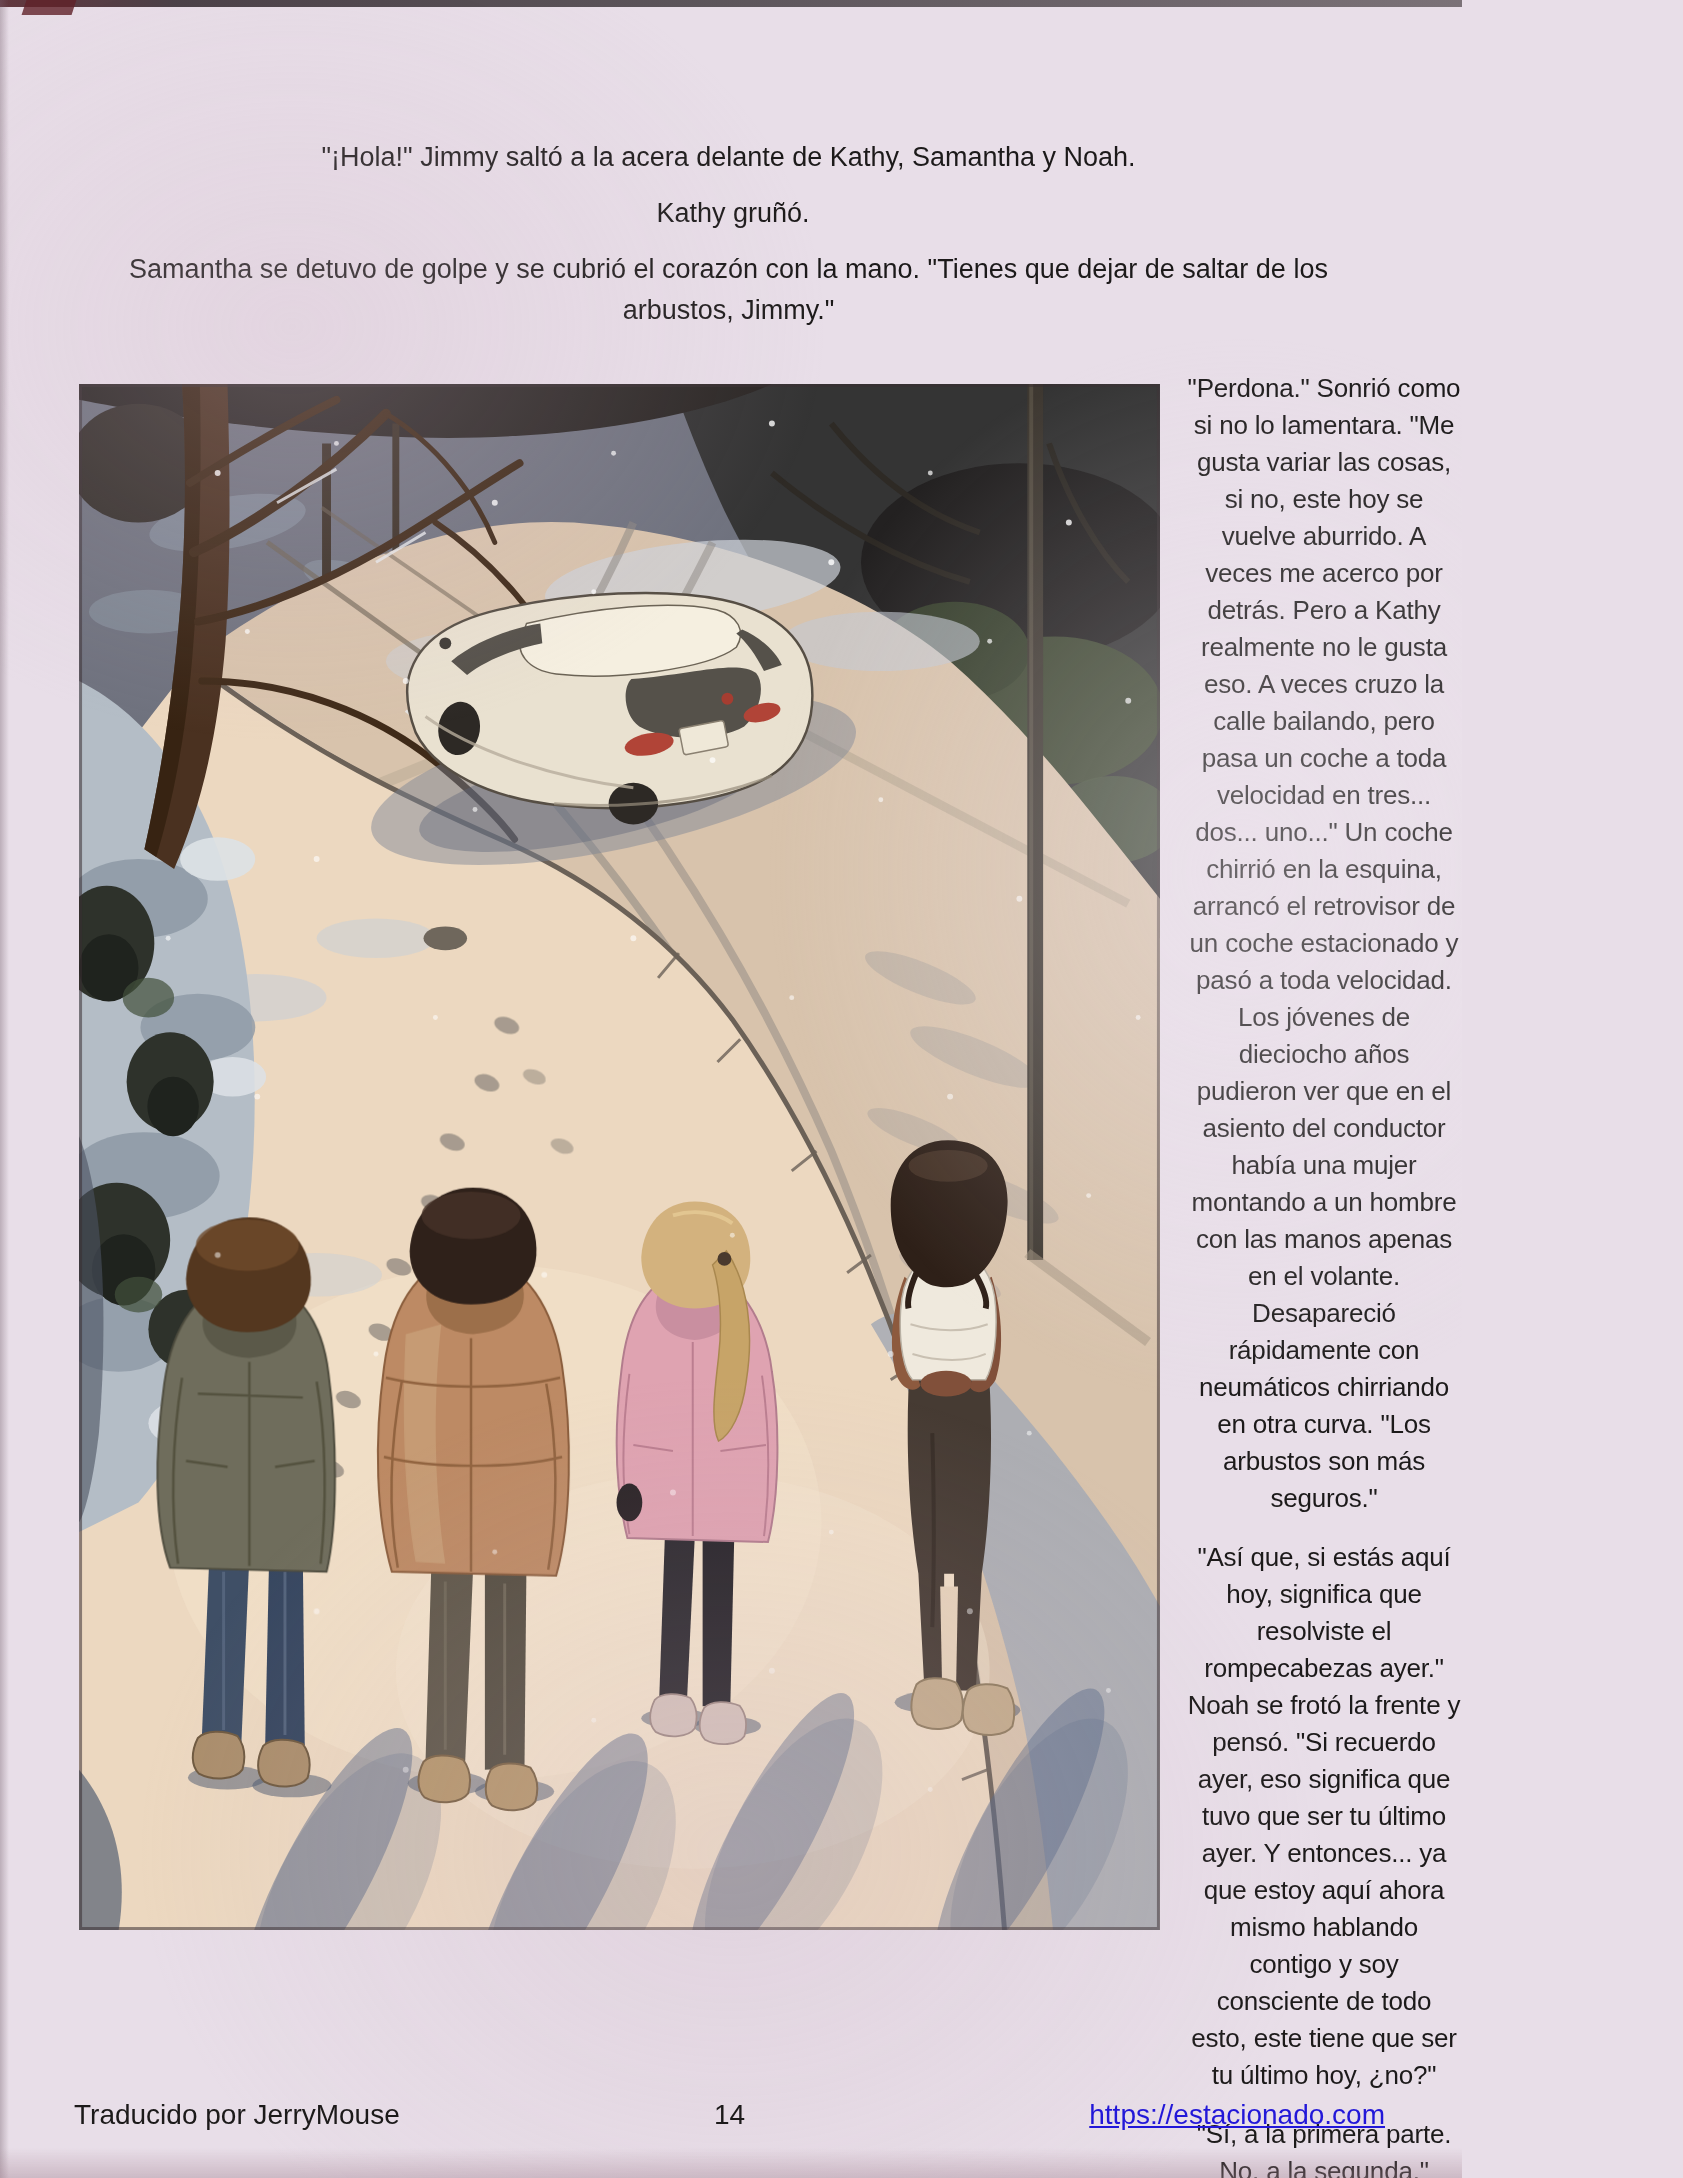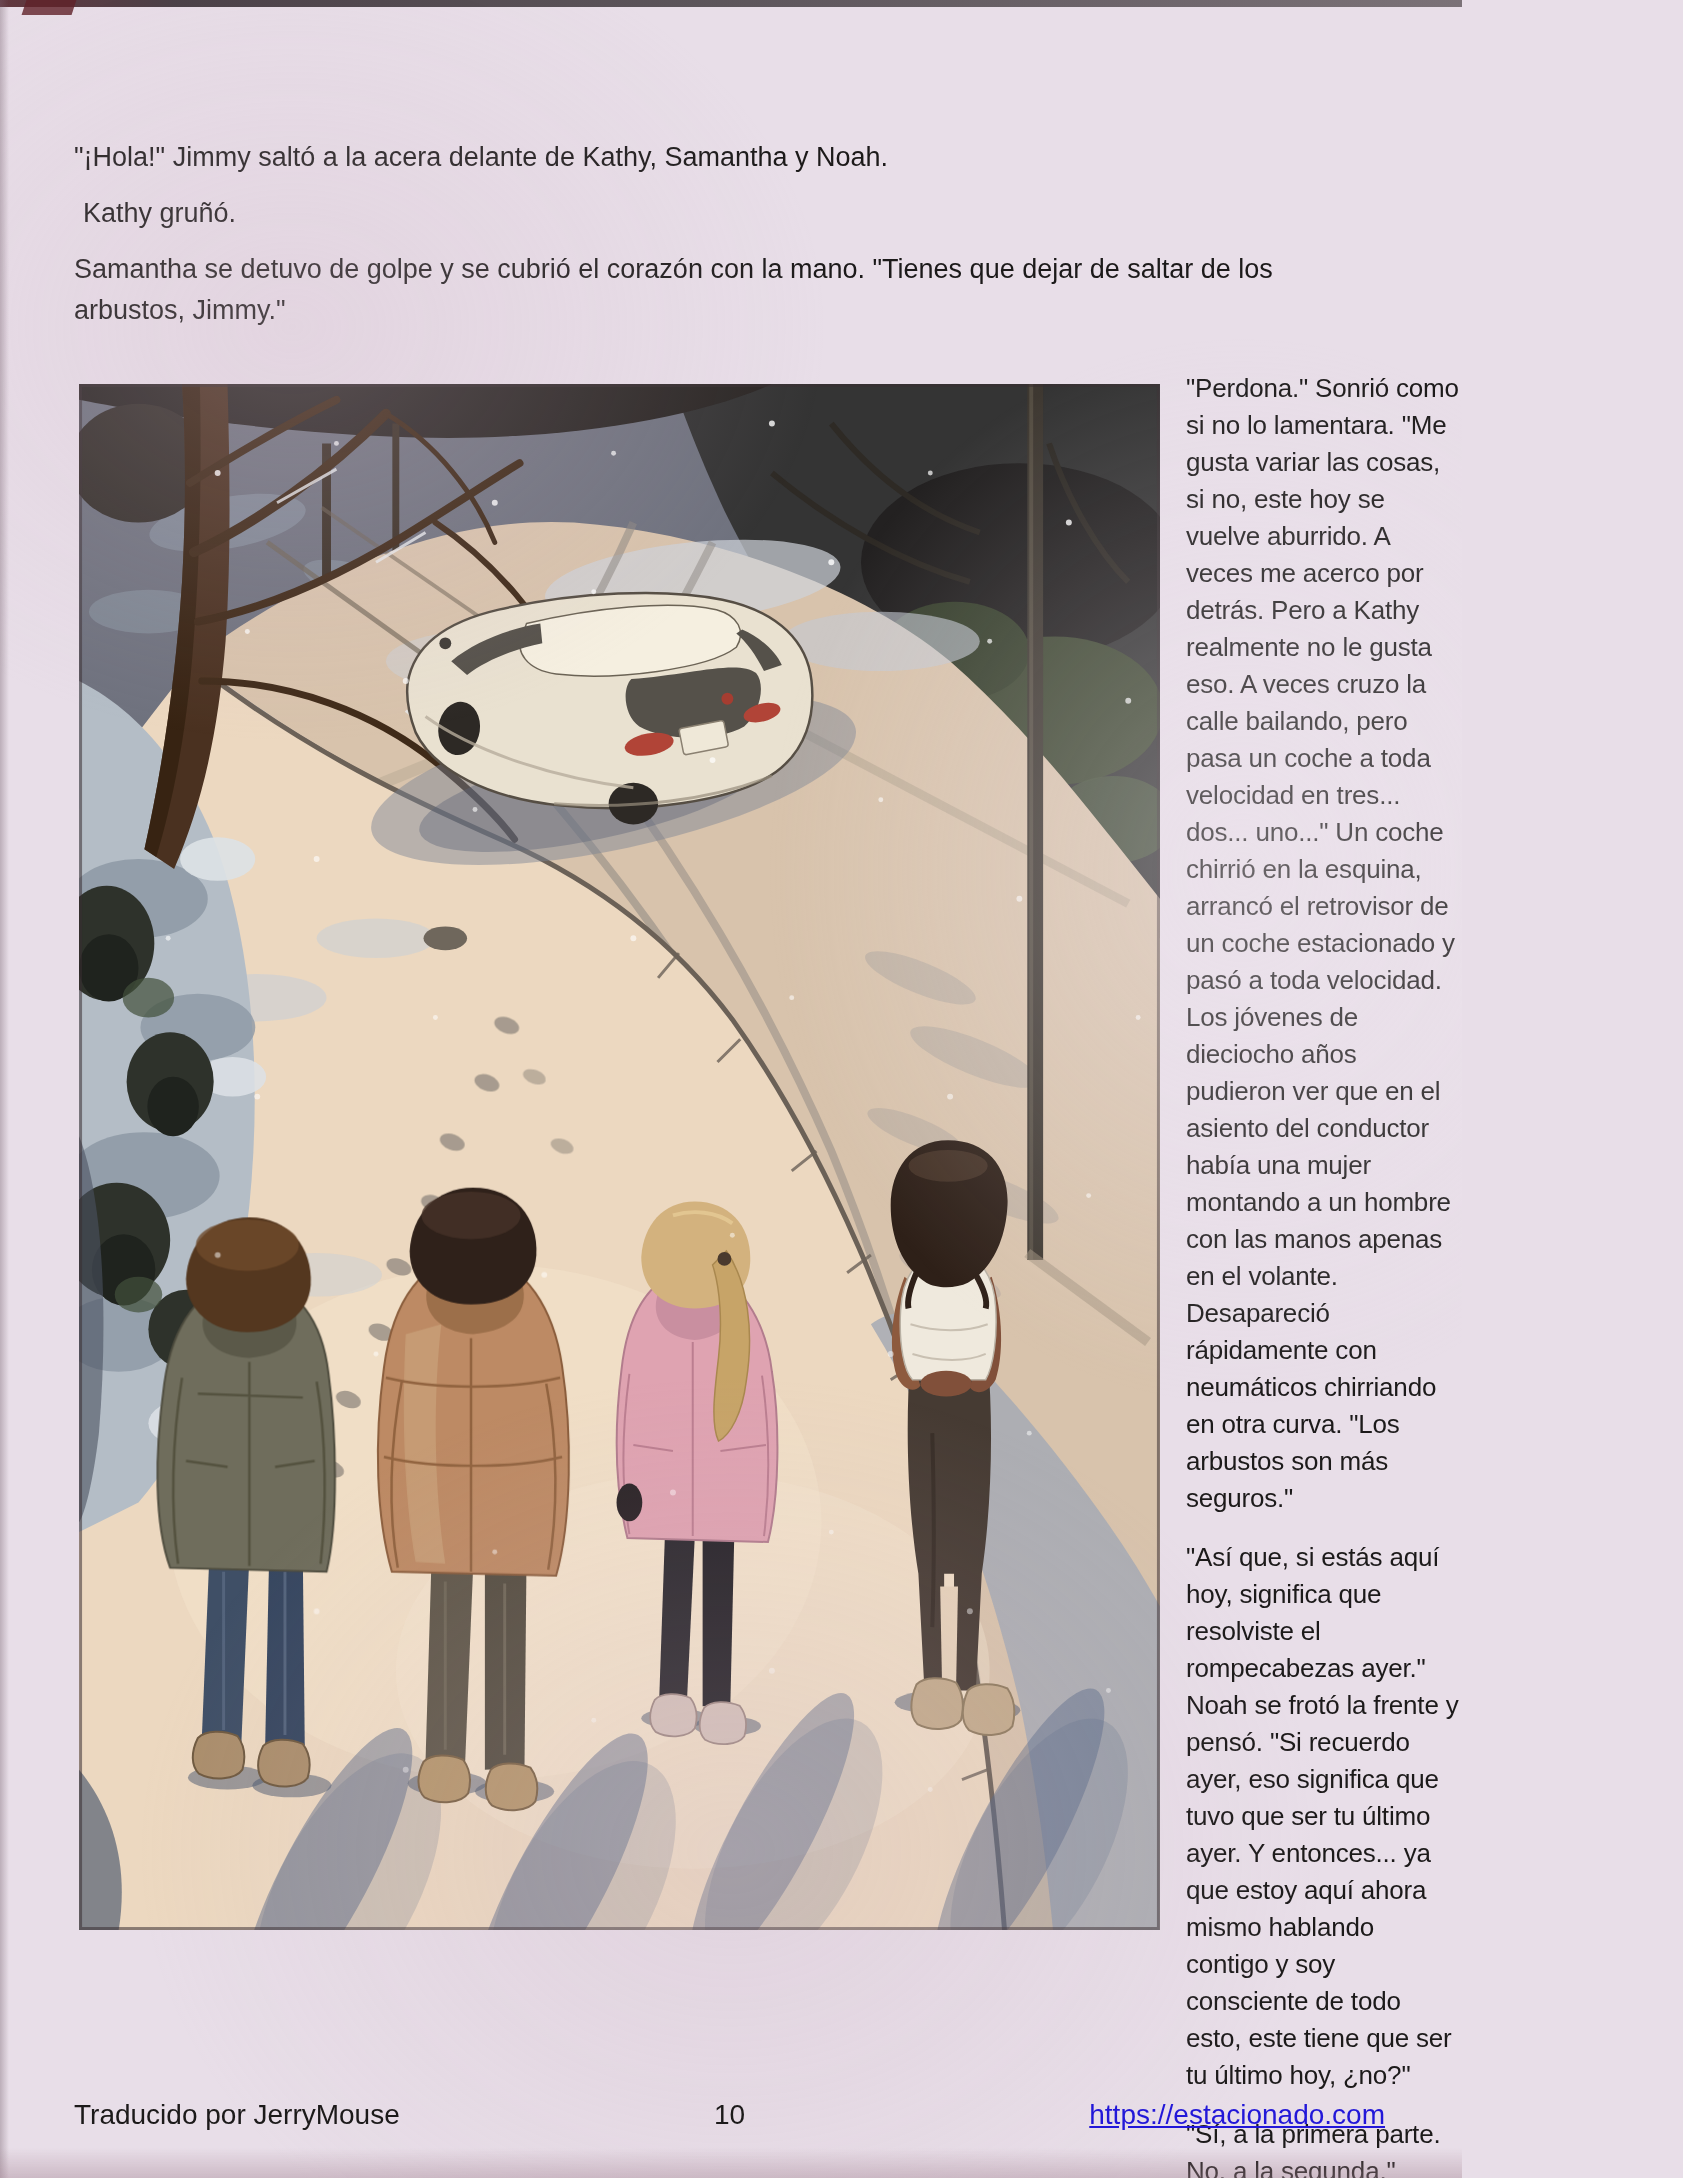--- a/index.html
+++ b/index.html
@@ -3,21 +3,21 @@
 <meta charset="utf-8">
 <style>
   :root{
     --page_bg:#e8dee8; --page_text:#1c1a1a; --link_blue:#2217d8;
   }
   html,body{margin:0;padding:0;}
   body{
     width:1683px;height:2178px;background:var(--page_bg);
     font-family:"Liberation Sans",sans-serif;color:var(--page_text);
   }
-  .page{position:relative;width:1462px;height:2178px;overflow:hidden;}
+  .page{position:relative;width:1462px;height:2178px;overflow:hidden;text-align:center;}
   .texture{position:absolute;inset:0;pointer-events:none;
     background:
       radial-gradient(891px 693px at 20% 15%, rgba(214,190,205,.28), transparent 60%),
       radial-gradient(792px 891px at 85% 40%, rgba(240,232,240,.38), transparent 60%),
       radial-gradient(990px 792px at 50% 85%, rgba(205,180,195,.24), transparent 60%);
   }
   .edge-top{position:absolute;top:0;left:0;right:0;height:7px;opacity:.9;
     background:linear-gradient(90deg,#53242b 0%,#3a3036 12%,#4b4449 45%,#5e565b 75%,#6f666b 100%);}
   .corner-red{position:absolute;top:0;left:24px;width:50px;height:15px;background:#5f2028;opacity:.8;transform:skewX(-18deg);}
   .edge-left{position:absolute;top:0;bottom:0;left:0;width:9px;
@@ -329,21 +329,21 @@
       <p>"Perdona." Sonrió como si no lo lamentara. "Me gusta variar las cosas, si no, este hoy se vuelve aburrido. A veces me acerco por detrás. Pero a Kathy realmente no le gusta eso. A veces cruzo la calle bailando, pero pasa un coche a toda velocidad en tres... dos... uno..." Un coche chirrió en la esquina, arrancó el retrovisor de un coche estacionado y pasó a toda velocidad. Los jóvenes de dieciocho años pudieron ver que en el asiento del conductor había una mujer montando a un hombre con las manos apenas en el volante. Desapareció rápidamente con neumáticos chirriando en otra curva. "Los arbustos son más seguros."</p>
       <p>"Así que, si estás aquí hoy, significa que resolviste el rompecabezas ayer." Noah se frotó la frente y pensó. "Si recuerdo ayer, eso significa que tuvo que ser tu último ayer. Y entonces... ya que estoy aquí ahora mismo hablando contigo y soy consciente de todo esto, este tiene que ser tu último hoy, ¿no?"</p>
       <p>"Sí, a la primera parte. No, a la segunda." Jimmy se encogió de hombros, con una expresión un poco aburrida. "Ya has mencionado el segundo punto antes en otro día de hoy que se repitió. Siempre piensas que este es tu único hoy. Pero casi siempre te equivocas." Les dedicó una sonrisa pícara. "Excepto que esta vez, resulta que tienes razón. Pura coincidencia."</p>
     </aside>
   </div>
 
   <p class="bottom-par">"Así que... tú y tu madre..." Samantha alzó las cejas. "Quiero decir... si pasaste ayer... ¿Eso significa que tú y tu madre lo hicieron?"</p>
 
   <footer class="page-footer">
     <span class="footer-left">Traducido por JerryMouse</span>
-    <span class="footer-center">10</span>
+    <span class="footer-center">14</span>
     <span class="footer-right">
       <a href="#">https://estacionado.com</a>
     </span>
   </footer>
 
   <div class="edge-top"></div>
   <div class="corner-red"></div>
   <div class="edge-left"></div>
   <div class="edge-bottom"></div>
 </div>

